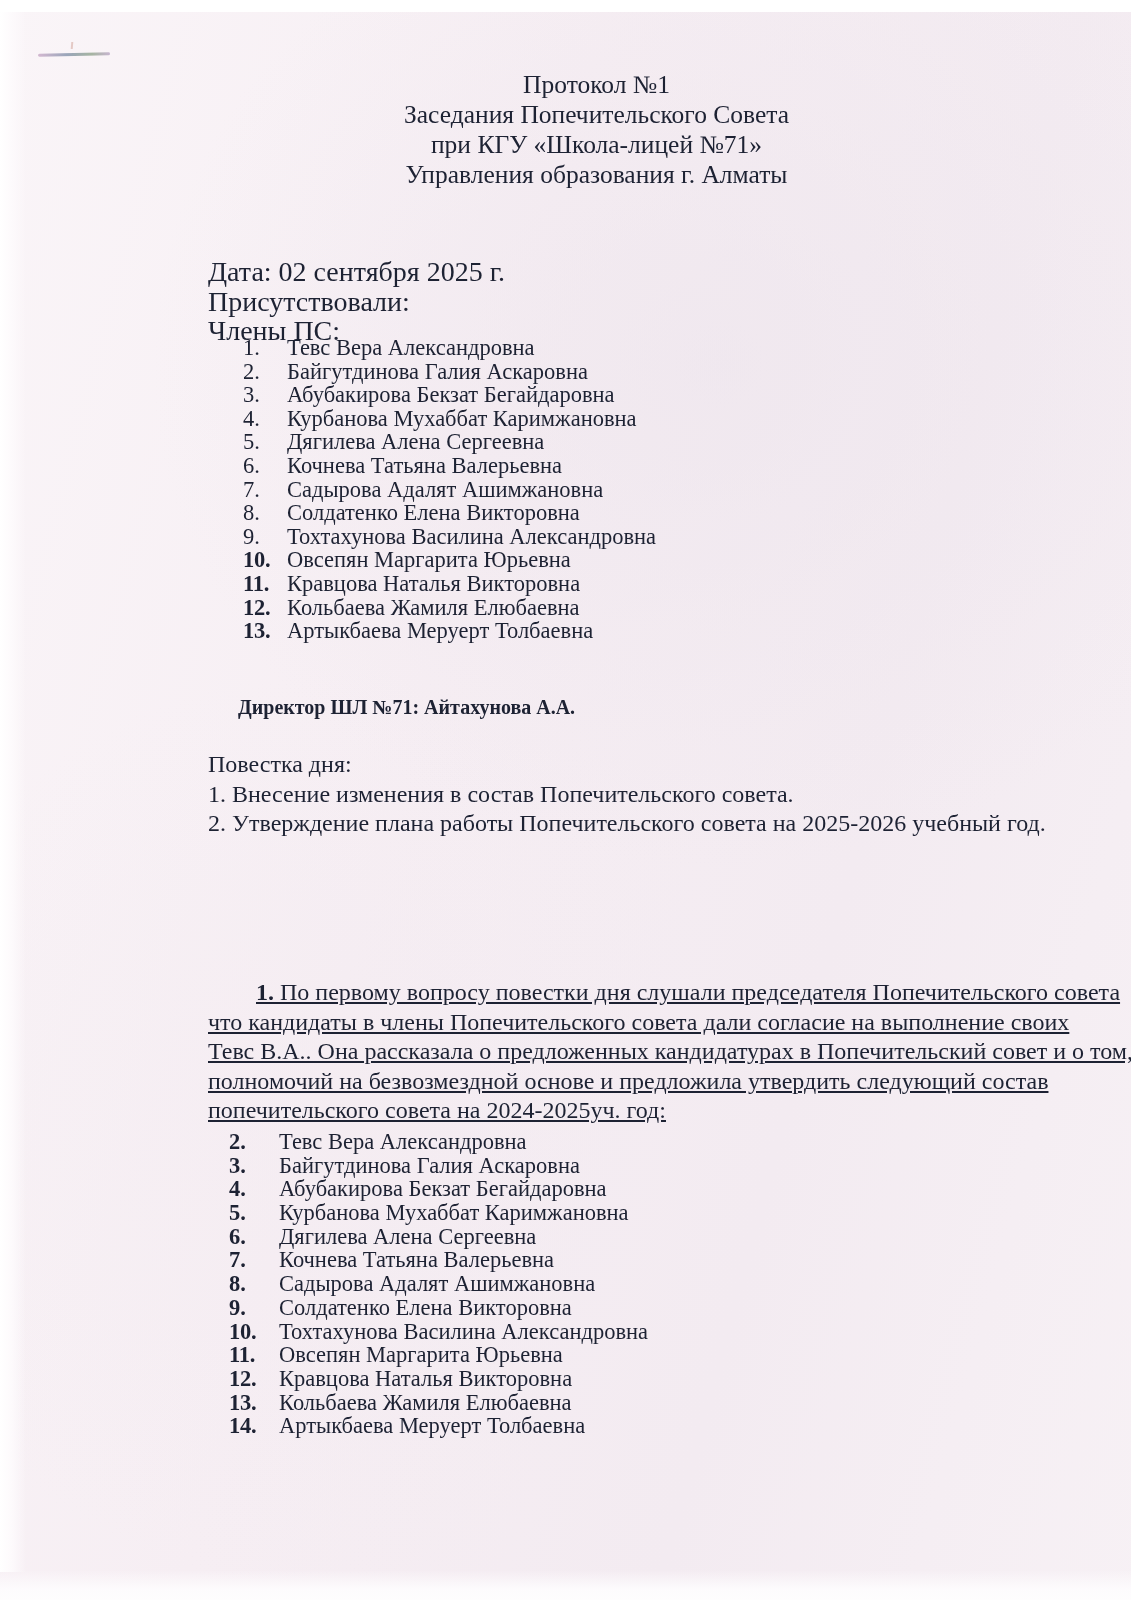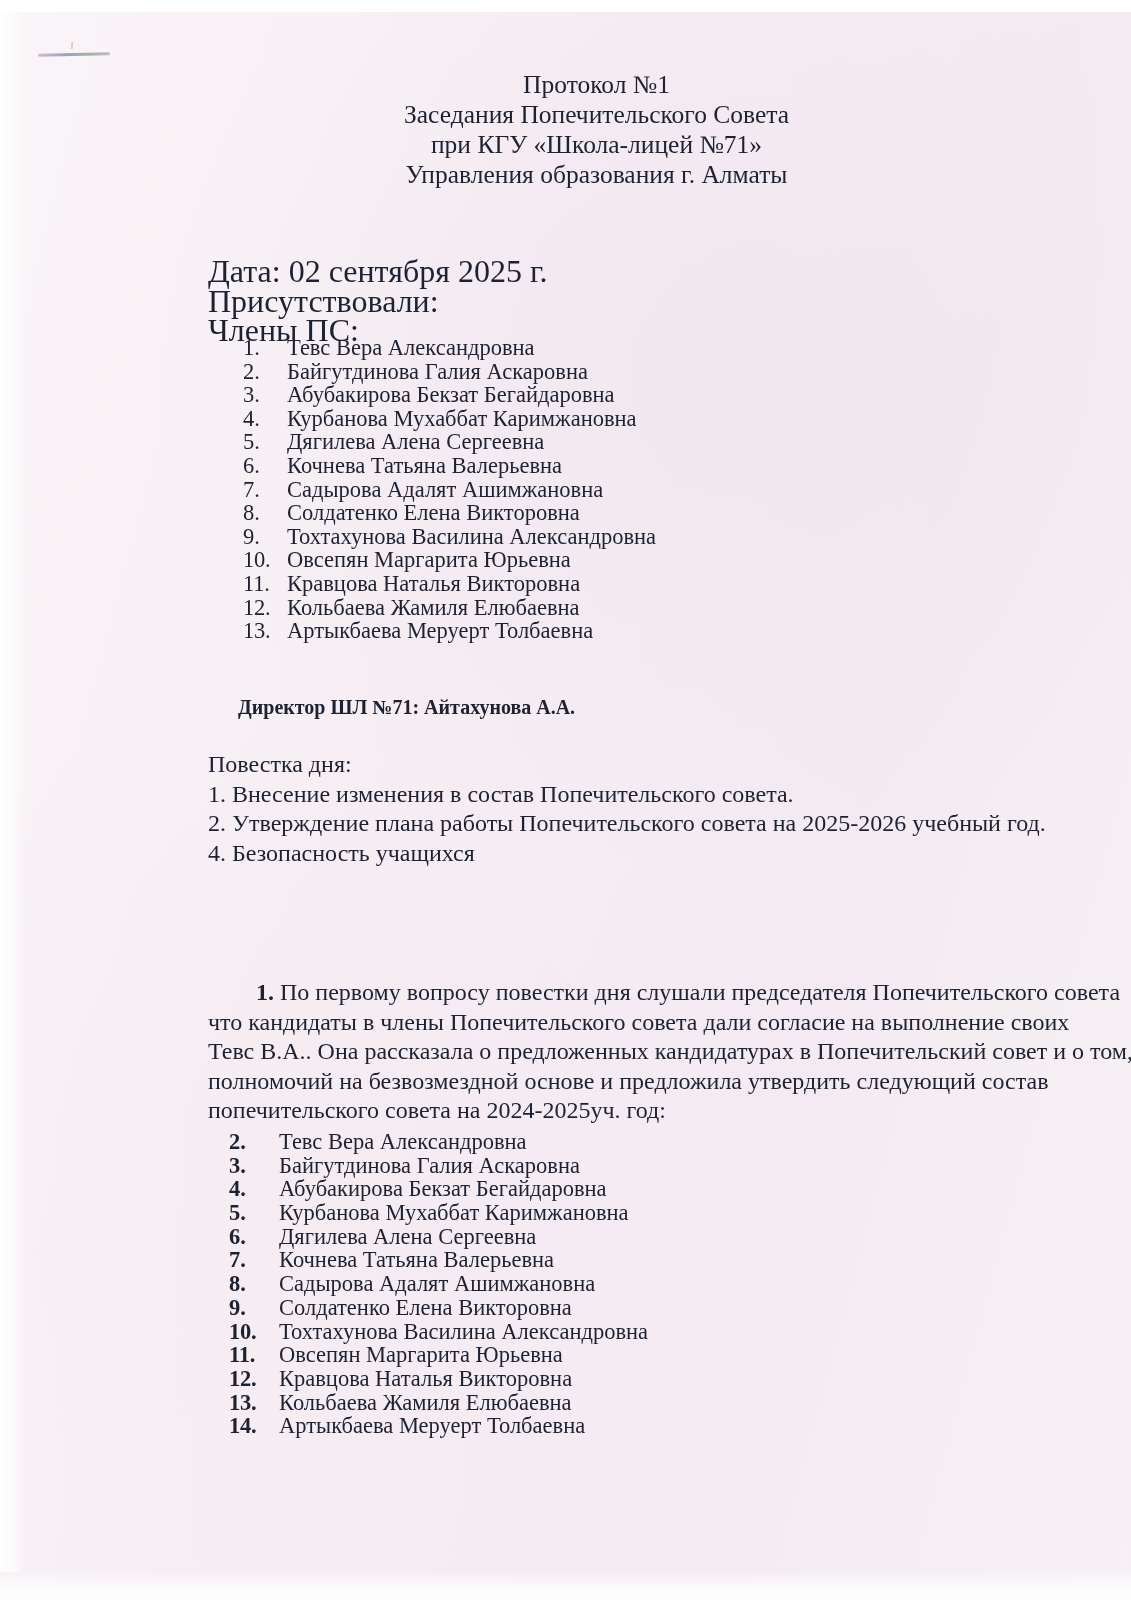--- a/index.html
+++ b/index.html
@@ -99,21 +99,21 @@
     font-size: 25.5px;
     line-height: 30px;
   }
   .doc-title div { white-space: nowrap; }
 
   
   .meta {
     position: absolute;
     left: 177px;
     top: 245px;
-    font-size: 32px;
+    font-size: 28px;
     line-height: 29.5px;
   }
 
   
   .name-list {
     position: absolute;
     margin: 0;
     padding: 0;
     list-style: none;
     font-size: 22.5px;
@@ -137,21 +137,21 @@
     top: 1118px;
     font-weight: bold;
     font-size: 22.5px;
     line-height: 23.7px;
   }
   .name-list.members-2 li { height: 23.7px; }
   .name-list.members-2 .nm { font-weight: normal; }
   .name-list.members-2 .num { width: 50px; flex: 0 0 50px; }
 
   
-  .name-list .num.wide { letter-spacing: -0.2px; }
+  .name-list .num.wide { letter-spacing: -0.2px; font-weight: bold; }
 
   
   .director {
     position: absolute;
     left: 207px;
     top: 684px;
     font-size: 20px;
     font-weight: bold;
   }
 
@@ -175,20 +175,21 @@
 
   
   .item-para {
     position: absolute;
     left: 177px;
     top: 966px;
     width: 880px;
     font-size: 24px;
     line-height: 29.6px;
     text-align: left;
+    text-decoration: underline;
   }
   .item-para .lead { font-weight: bold; }
   .item-para .ln { display: block; white-space: nowrap; }
   .item-para .ln.first { text-indent: 48px; }
 </style>
 </head>
 <body>
 
 <div class="page">
 
@@ -272,21 +273,20 @@
           <span class="nm">Артыкбаева Меруерт Толбаевна</span>
         </li>
     </ul>
 
     <div class="director">Директор ШЛ №71: Айтахунова А.А.</div>
 
     <div class="agenda">
       <p class="ag-head">Повестка дня:</p>
       <p>1. Внесение изменения в состав Попечительского совета.</p>
       <p>2. Утверждение плана работы Попечительского совета на 2025-2026 учебный год.</p>
-      <p>4. Безопасность учащихся</p>
     </div>
 
     <div class="item-para">
       <span class="ln first"><span class="lead">1.</span> <span>По первому вопросу повестки дня слушали председателя Попечительского совета</span></span>
       <span class="ln">что кандидаты в члены Попечительского совета дали согласие на выполнение своих</span>
       <span class="ln">Тевс В.А.. Она рассказала о предложенных кандидатурах в Попечительский совет и о том,</span>
       <span class="ln">полномочий на безвозмездной основе и предложила утвердить следующий состав</span>
       <span class="ln">попечительского совета на 2024-2025уч. год:</span>
     </div>
 

